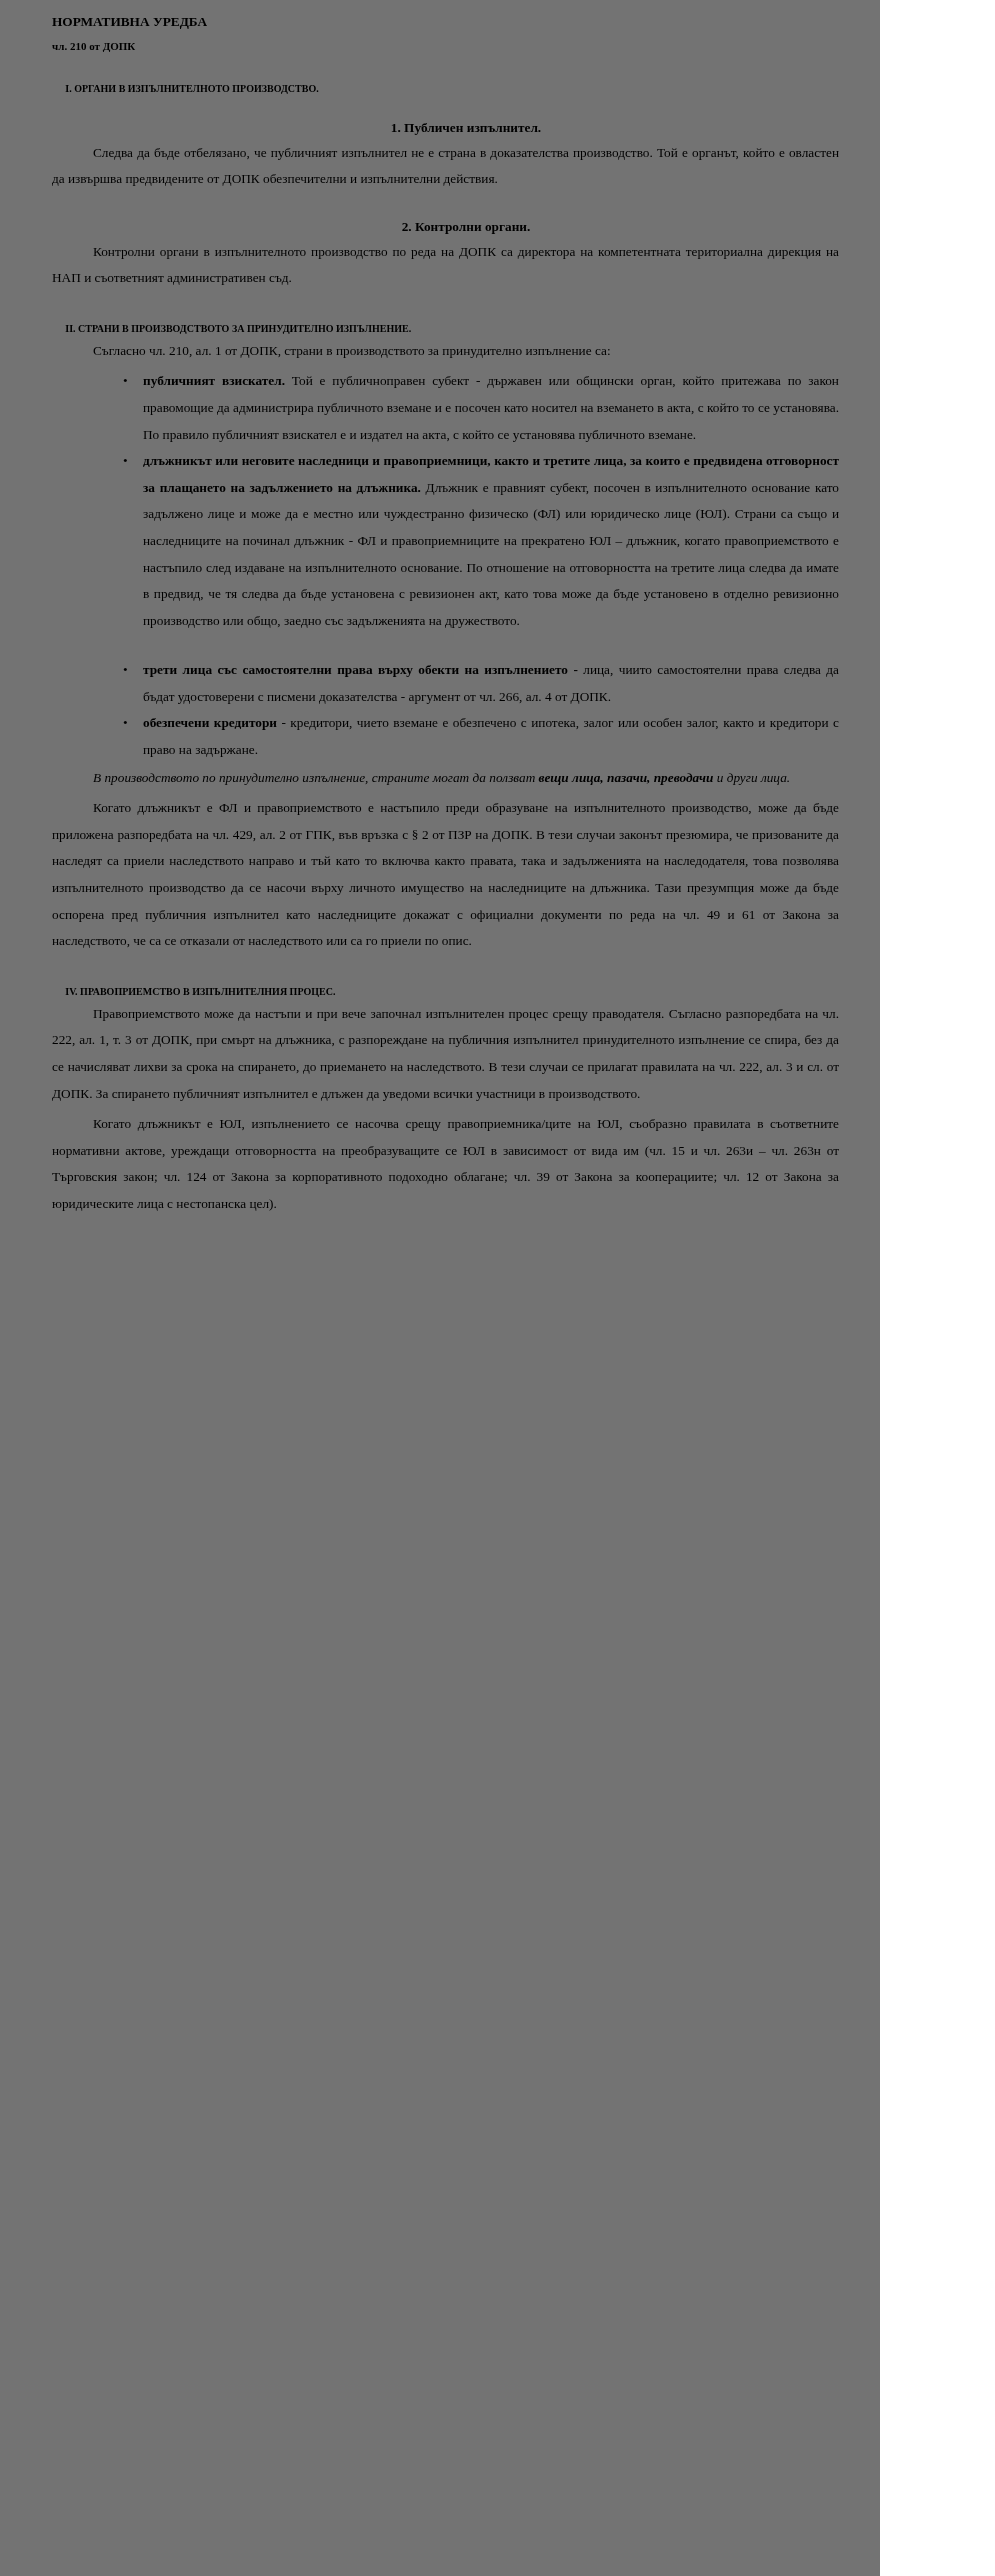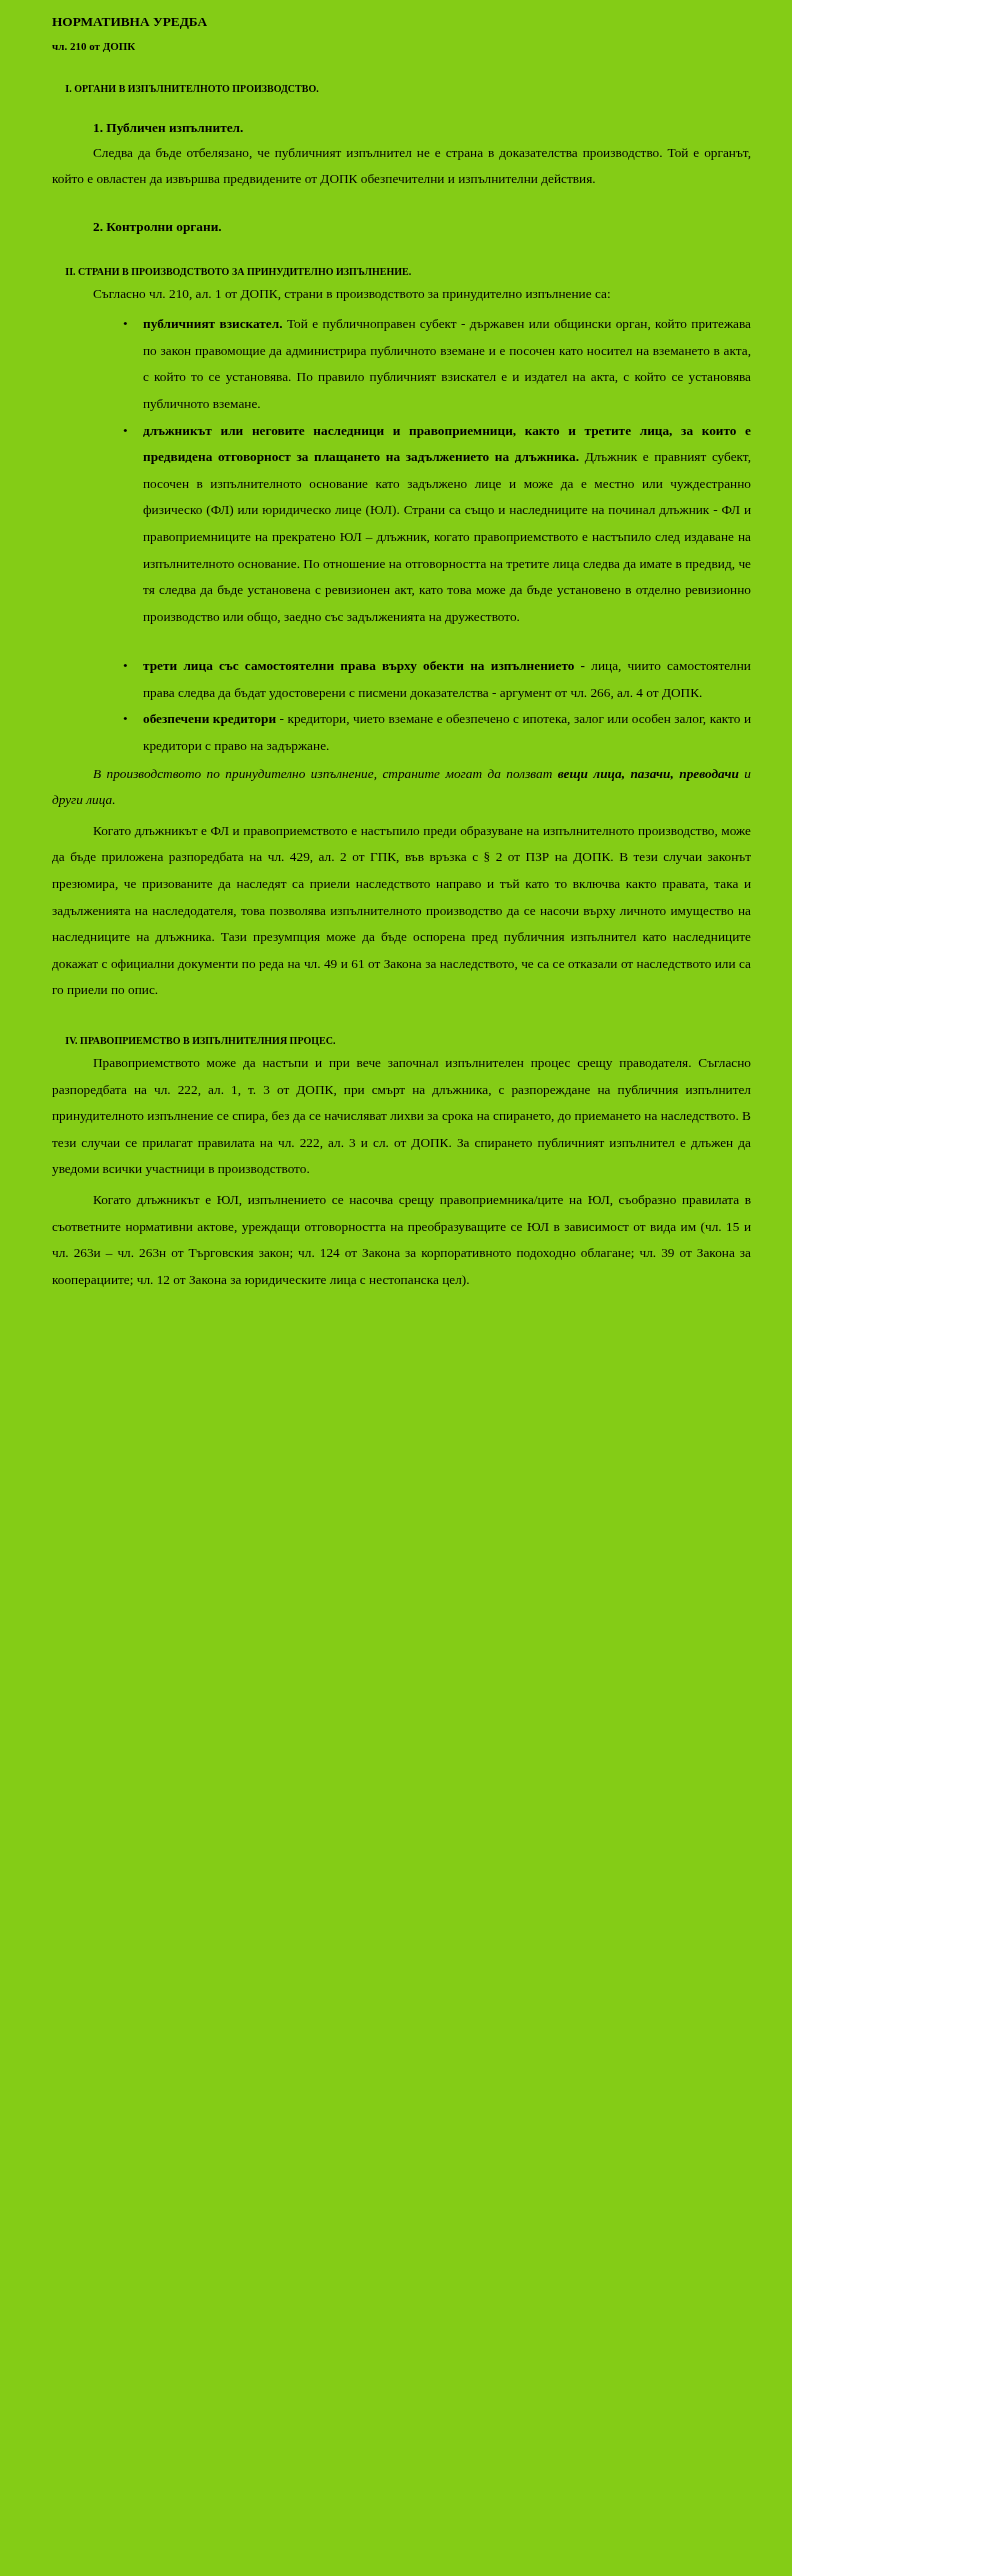--- a/index.html
+++ b/index.html
@@ -10,24 +10,24 @@
   }
   body {
     width: 996px;
     min-height: 2576px;
     font-family: "Liberation Serif", "DejaVu Serif", serif;
     color: #000000;
     -webkit-font-smoothing: antialiased;
   }
   .page {
     box-sizing: border-box;
-    width: 792px;
+    width: 880px;
     min-height: 2576px;
     padding: 9.3px 41px 27px 52px;
-    background: #84cc16;
+    background: #737373;
   }
   .doc-title {
     font-size: 13.3px;
     font-weight: bold;
     line-height: 1.0;
     margin: 0 0 0 0;
     padding-top: 5.3px;
     text-align: left;
   }
   .doc-subtitle {
@@ -44,21 +44,21 @@
     margin: 31px 0 0 0;
     padding-left: 13.3px;
     text-align: left;
   }
   h3.sub-heading {
     font-size: 13.3px;
     font-weight: bold;
     line-height: 1.1;
     margin: 27px 0 0 0;
     padding-left: 41px;
-    text-align: left;
+    text-align: center;
   }
   p.body-par {
     font-size: 13.3px;
     line-height: 2.0;
     margin: 4px 0 0 0;
     text-align: justify;
     text-indent: 41px;
     text-justify: inter-word;
   }
   p.body-par.tight {
@@ -98,20 +98,21 @@
 
   <div class="doc-title">НОРМАТИВНА УРЕДБА</div>
   <div class="doc-subtitle">чл. 210 от ДОПК</div>
 
   <h2 class="section-heading">I. ОРГАНИ В ИЗПЪЛНИТЕЛНОТО ПРОИЗВОДСТВО.</h2>
 
   <h3 class="sub-heading">1. Публичен изпълнител.</h3>
   <p class="body-par">Следва да бъде отбелязано, че публичният изпълнител не е страна в доказателства производство. Той е органът, който е овластен да извършва предвидените от ДОПК обезпечителни и изпълнителни действия.</p>
 
   <h3 class="sub-heading">2. Контролни органи.</h3>
+  <p class="body-par">Контролни органи в изпълнителното производство по реда на ДОПК са директора на компетентната териториална дирекция на НАП и съответният административен съд.</p>
 
   <h2 class="section-heading">II. СТРАНИ В ПРОИЗВОДСТВОТО ЗА ПРИНУДИТЕЛНО ИЗПЪЛНЕНИЕ.</h2>
   <p class="body-par">Съгласно чл. 210, ал. 1 от ДОПК, страни в производството за принудително изпълнение са:</p>
 
   <ul class="bullet-list">
     <li>
       <span class="bullet-dot">•</span>
       <b>публичният взискател.</b><span> Той е публичноправен субект - държавен или общински орган, който притежава по закон правомощие да администрира публичното вземане и е посочен като носител на вземането в акта, с който то се установява. По правило публичният взискател е и издател на акта, с който се установява публичното вземане.</span>
     </li>
     <li>

